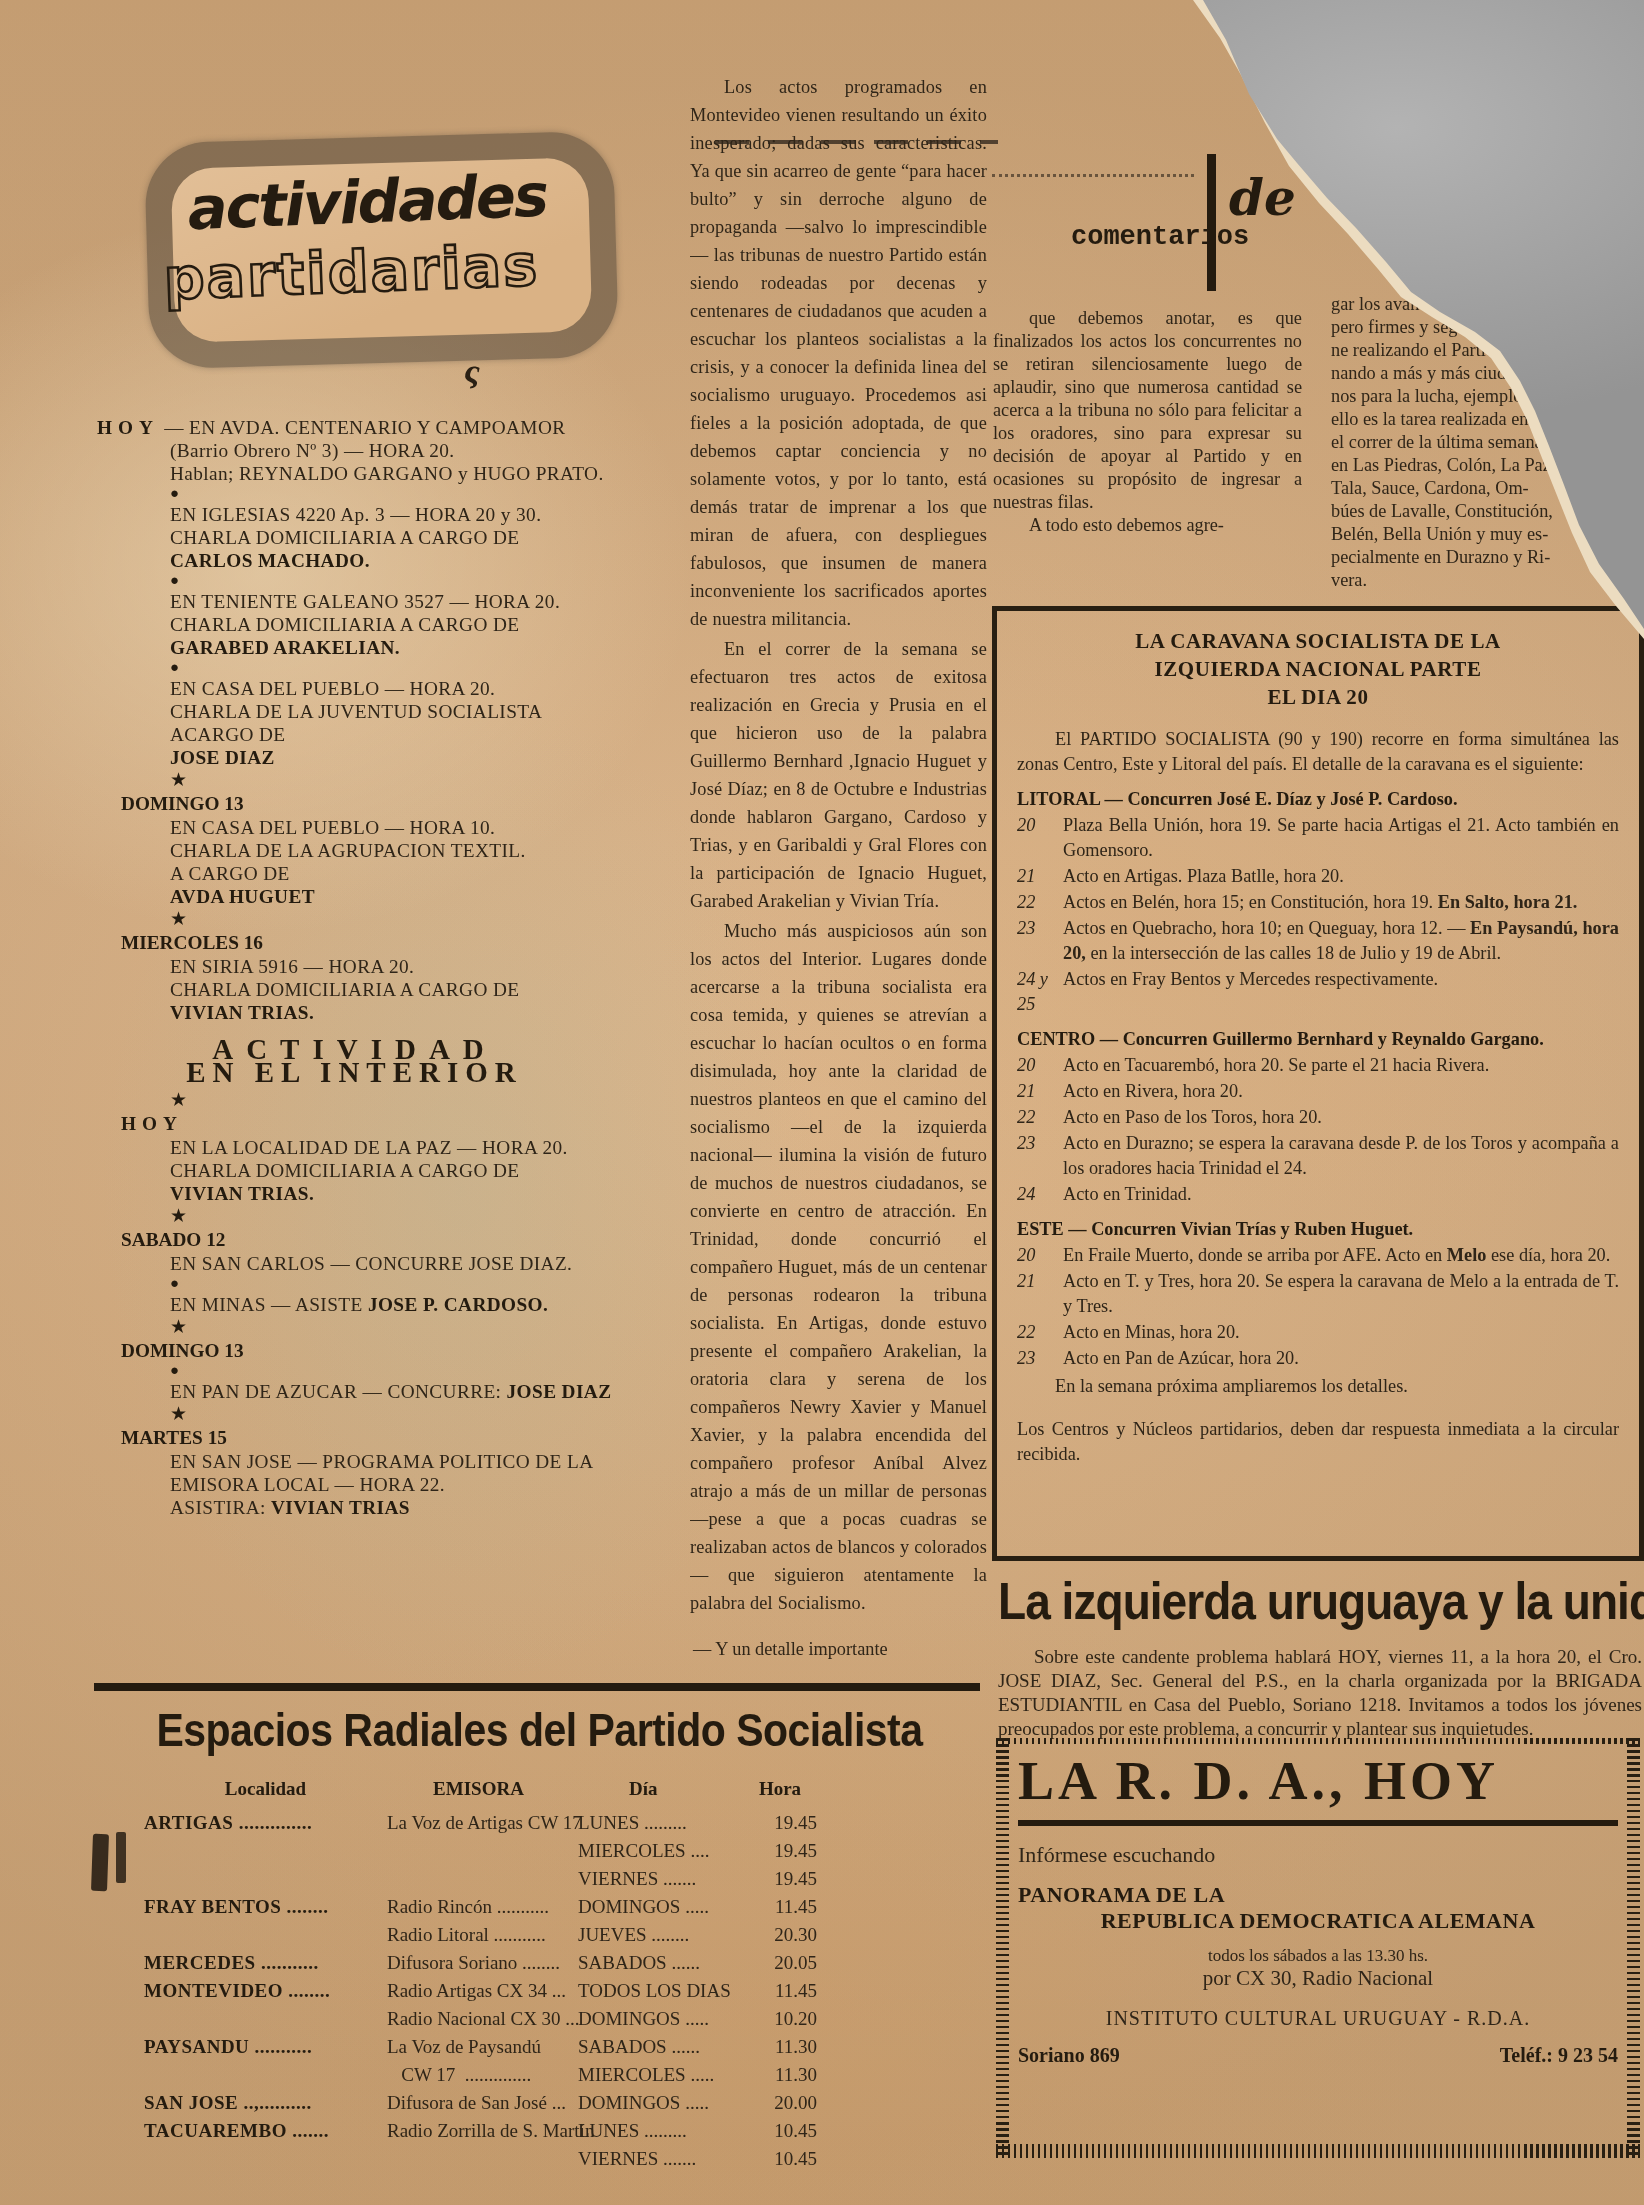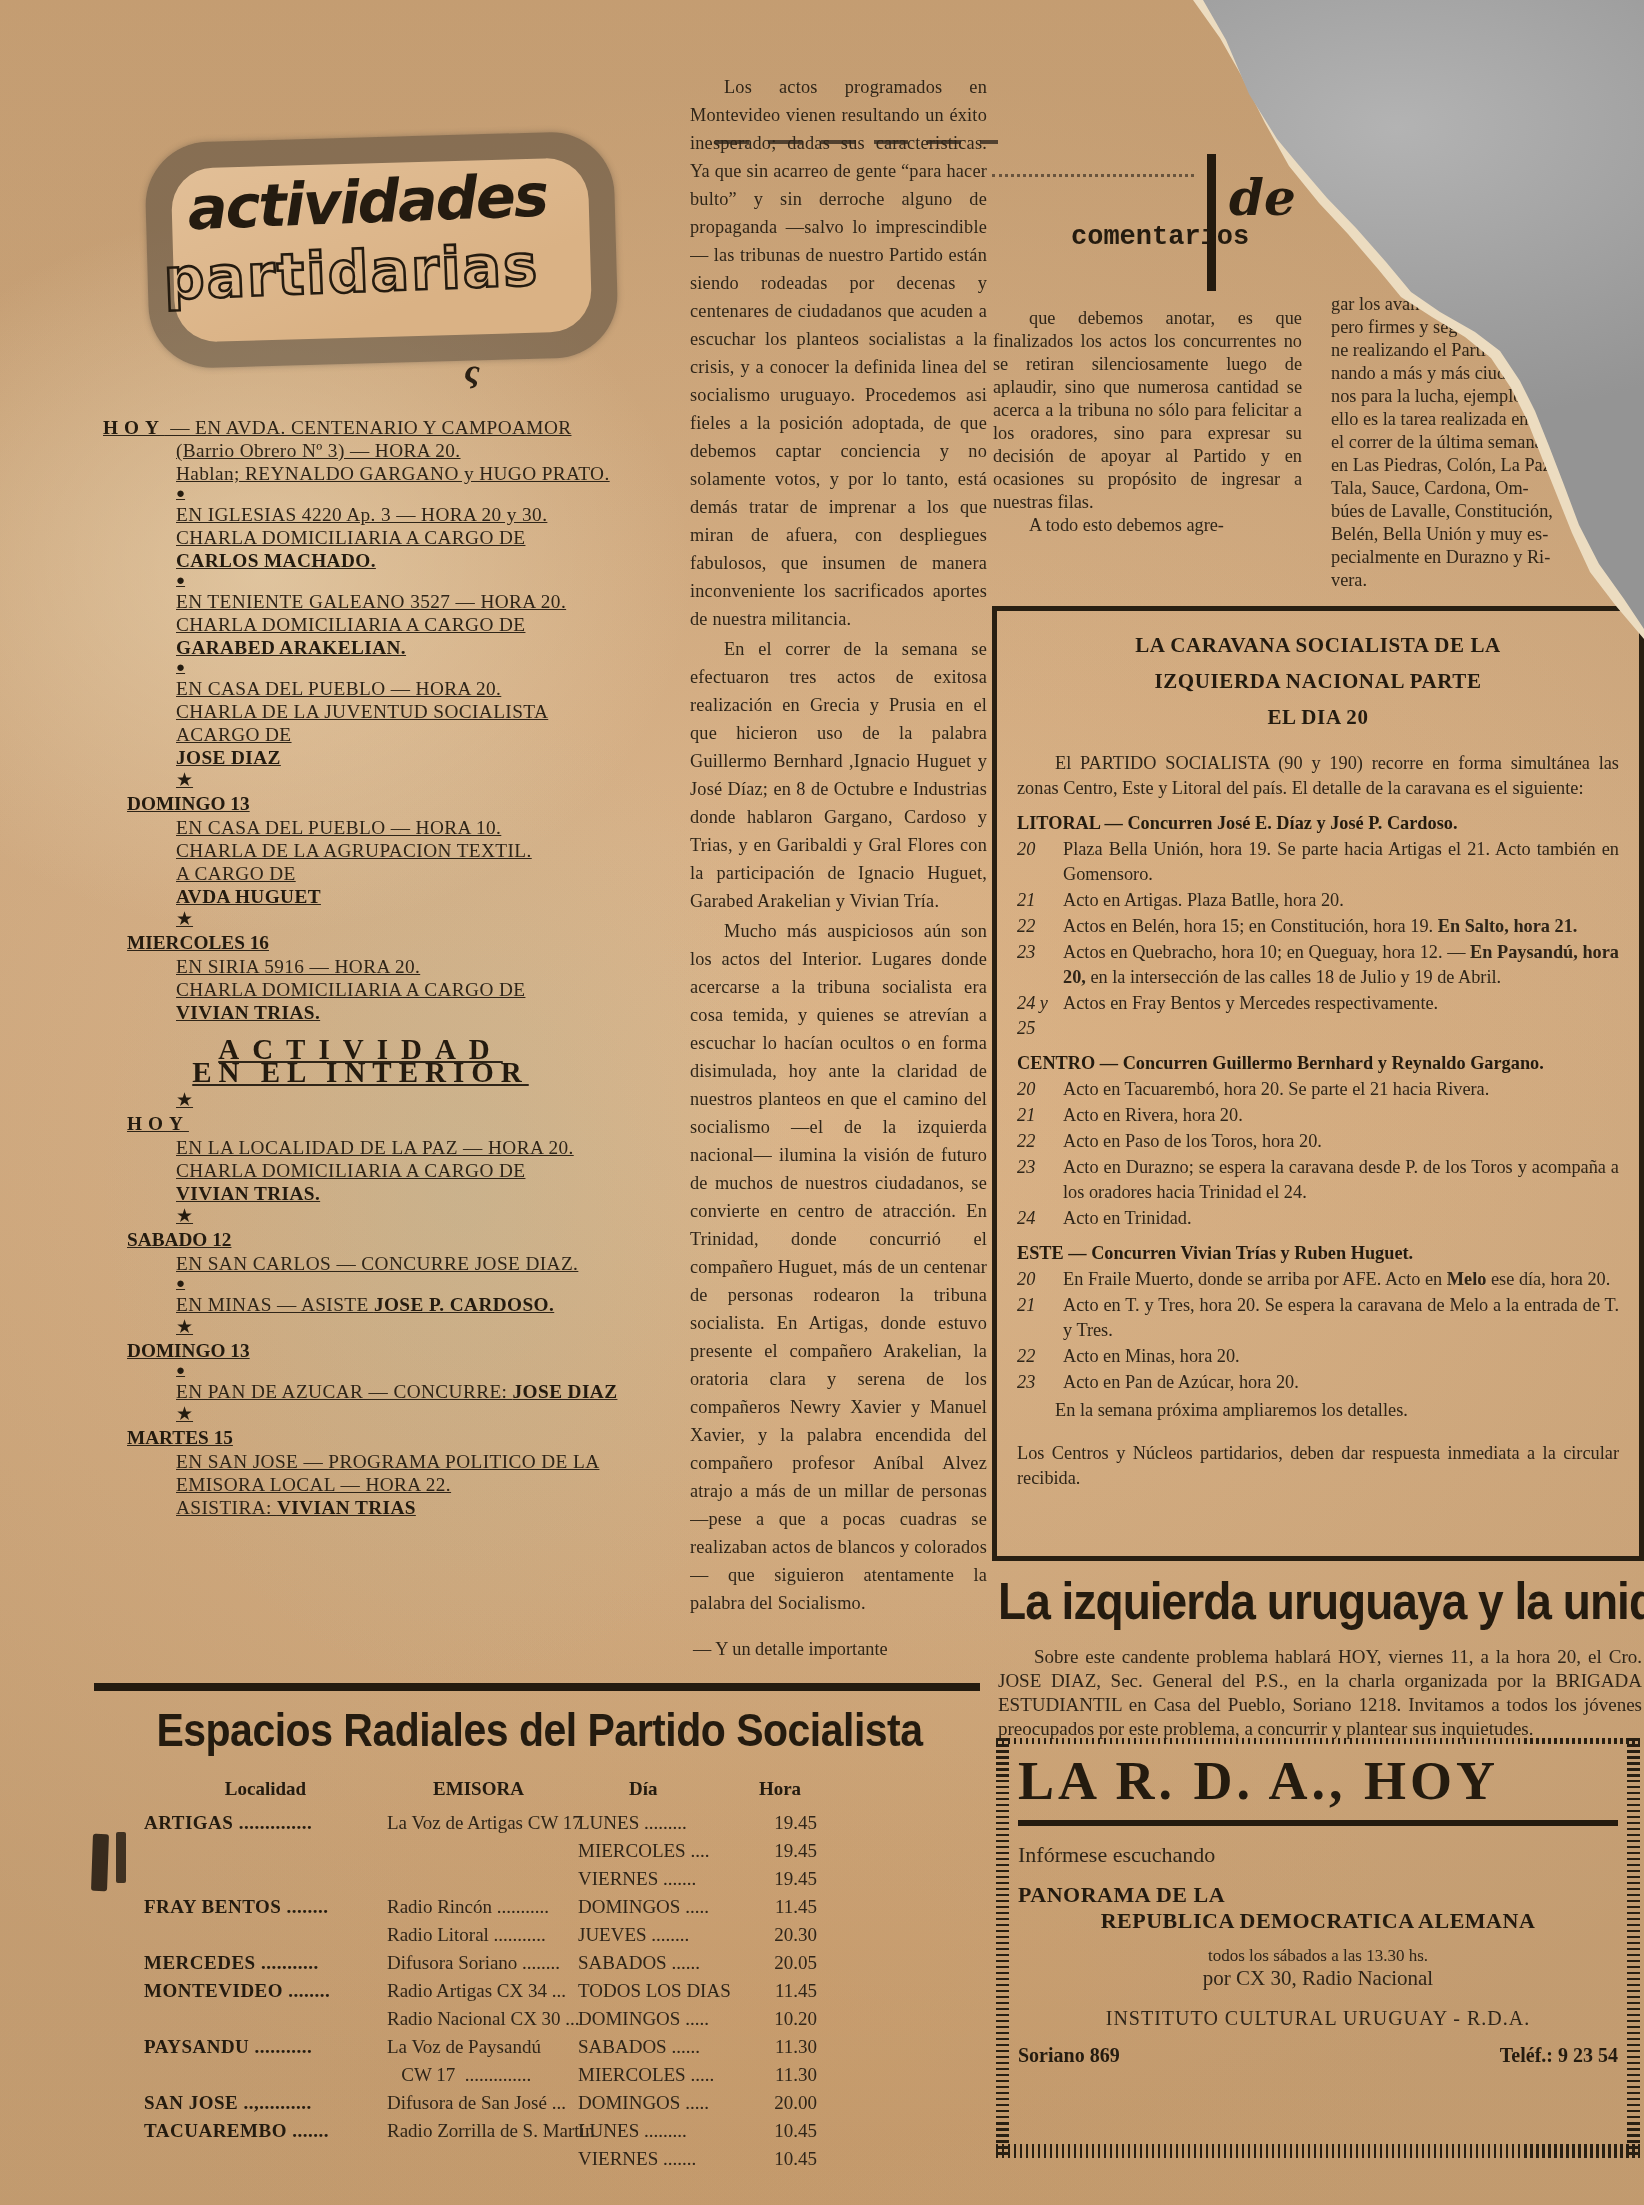--- a/index.html
+++ b/index.html
@@ -18,21 +18,21 @@
   
   #logo{left:147px;top:137px;width:469px;height:226px;transform:rotate(-1.6deg);}
   #logo .frame{position:absolute;inset:0;border-radius:63px;background:rgba(66,58,48,.48);box-shadow:0 0 6px rgba(66,58,48,.35);}
   #logo .inner{position:absolute;inset:26px;border-radius:42px;background:linear-gradient(160deg,#e2bf97,#dab285 70%);}
   #logo .l1{position:absolute;left:42px;top:30px;font-family:"DejaVu Sans",sans-serif;font-style:italic;font-weight:bold;
     font-size:59px;letter-spacing:-2px;color:#241b10;transform:rotate(-.6deg);}
   #logo .l2{position:absolute;left:16px;top:101px;font-family:"DejaVu Sans",sans-serif;font-weight:bold;
     font-size:57px;letter-spacing:2px;color:transparent;-webkit-text-stroke:2.6px #241b10;transform:rotate(-.6deg);}
   #logo-squiggle{left:465px;top:352px;font-size:34px;font-weight:bold;color:#2a2014;transform:rotate(12deg);}
   
-  #left-col{left:99px;top:416px;width:523px;height:1267px;overflow:hidden;font-size:19.3px;line-height:23px;text-decoration:underline;}
+  #left-col{left:93px;top:416px;width:523px;height:1267px;overflow:hidden;font-size:19.3px;line-height:23px;}
   #left-col .line{padding-left:77px;letter-spacing:0.4px;}
   #left-col .line.out{padding-left:4px;}
   #left-col .line b, #left-col .day{color:#241b0f;}
   #left-col .day{font-weight:bold;padding-left:28px;margin:2px 0 1px 0;}
   #left-col .day.spaced, .lead-hoy{letter-spacing:6px;}
   #left-col .marker{padding-left:77px;height:17px;line-height:15px;font-size:15px;color:#241b0f;}
   #left-col .marker.star{font-size:19px;height:20px;line-height:19px;}
   #left-col .entry{margin-bottom:1px;}
   #interior-h{text-align:center;font-weight:bold;color:#241b0f;margin:14px 0 6px 0;}
   #interior-h .ih1{font-size:29px;letter-spacing:13px;}
@@ -51,21 +51,21 @@
   
   .ccol{font-size:18.3px;line-height:23px;}
   #ccol1{left:993px;top:307px;width:309px;}
   #ccol1 p{margin:0;text-align:justify;text-indent:36px;}
   #ccol1 .first{text-indent:36px;}
   #ccol2{left:1331px;top:293px;width:309px;}
   #ccol2 .cl{white-space:nowrap;}
   
   #caravana{left:992px;top:606px;width:602px;height:913px;border:5px solid #281f12;padding:16px 20px;overflow:hidden;
     font-size:18.3px;line-height:25px;}
-  #caravana .title{ text-align:center;font-weight:bold;font-size:21px;line-height:36px;color:#241b0f;letter-spacing:0.6px;}
+  #caravana .title{ text-align:center;font-weight:bold;font-size:21px;line-height:28px;color:#241b0f;letter-spacing:0.6px;}
   #caravana .intro{margin:16px 0 10px 0;text-align:justify;text-indent:38px;}
   #caravana .sec-h{font-weight:bold;color:#241b0f;padding-left:79px;text-indent:-79px;margin-top:10px;}
   #caravana .item{display:flex;margin-top:1px;}
   #caravana .item .n{flex:0 0 46px;font-style:italic;}
   #caravana .item .tx{flex:1;text-align:justify;}
   #caravana .foot1{text-indent:38px;margin-top:3px;}
   #caravana .foot2{text-align:justify;}
   
   #unidad-h{left:998px;top:1570px;width:644px;font-family:"Liberation Sans",sans-serif;font-weight:bold;
     font-size:47px;letter-spacing:-1px;color:#241b0f;transform:scale(.98,1.12);transform-origin:left top;white-space:nowrap;}

